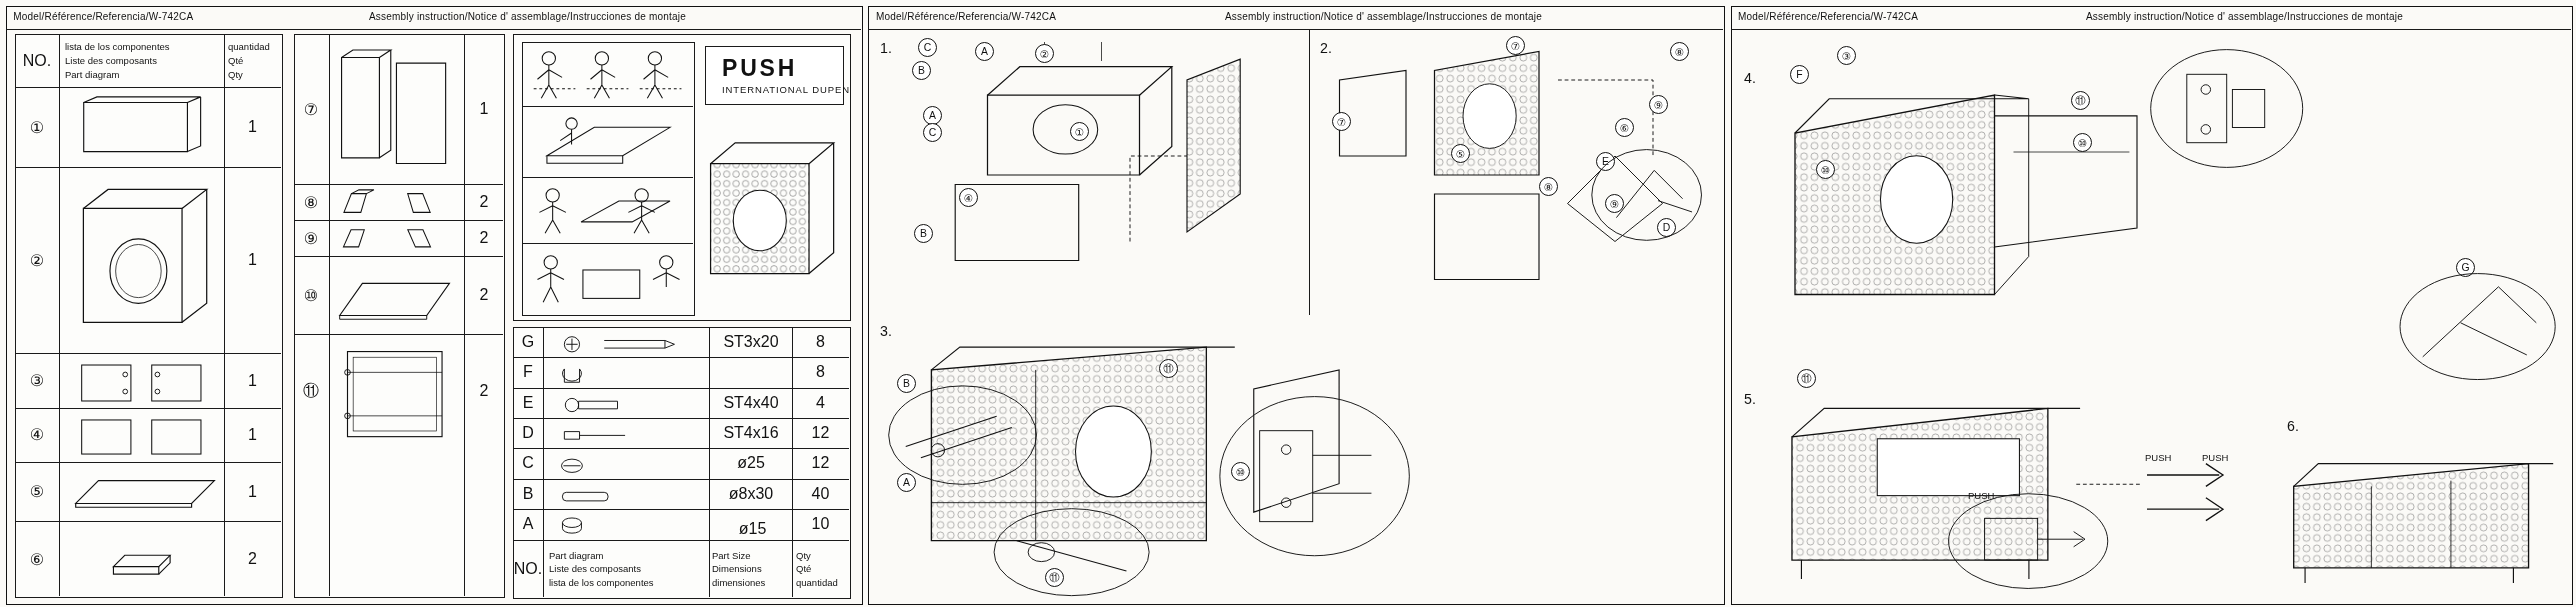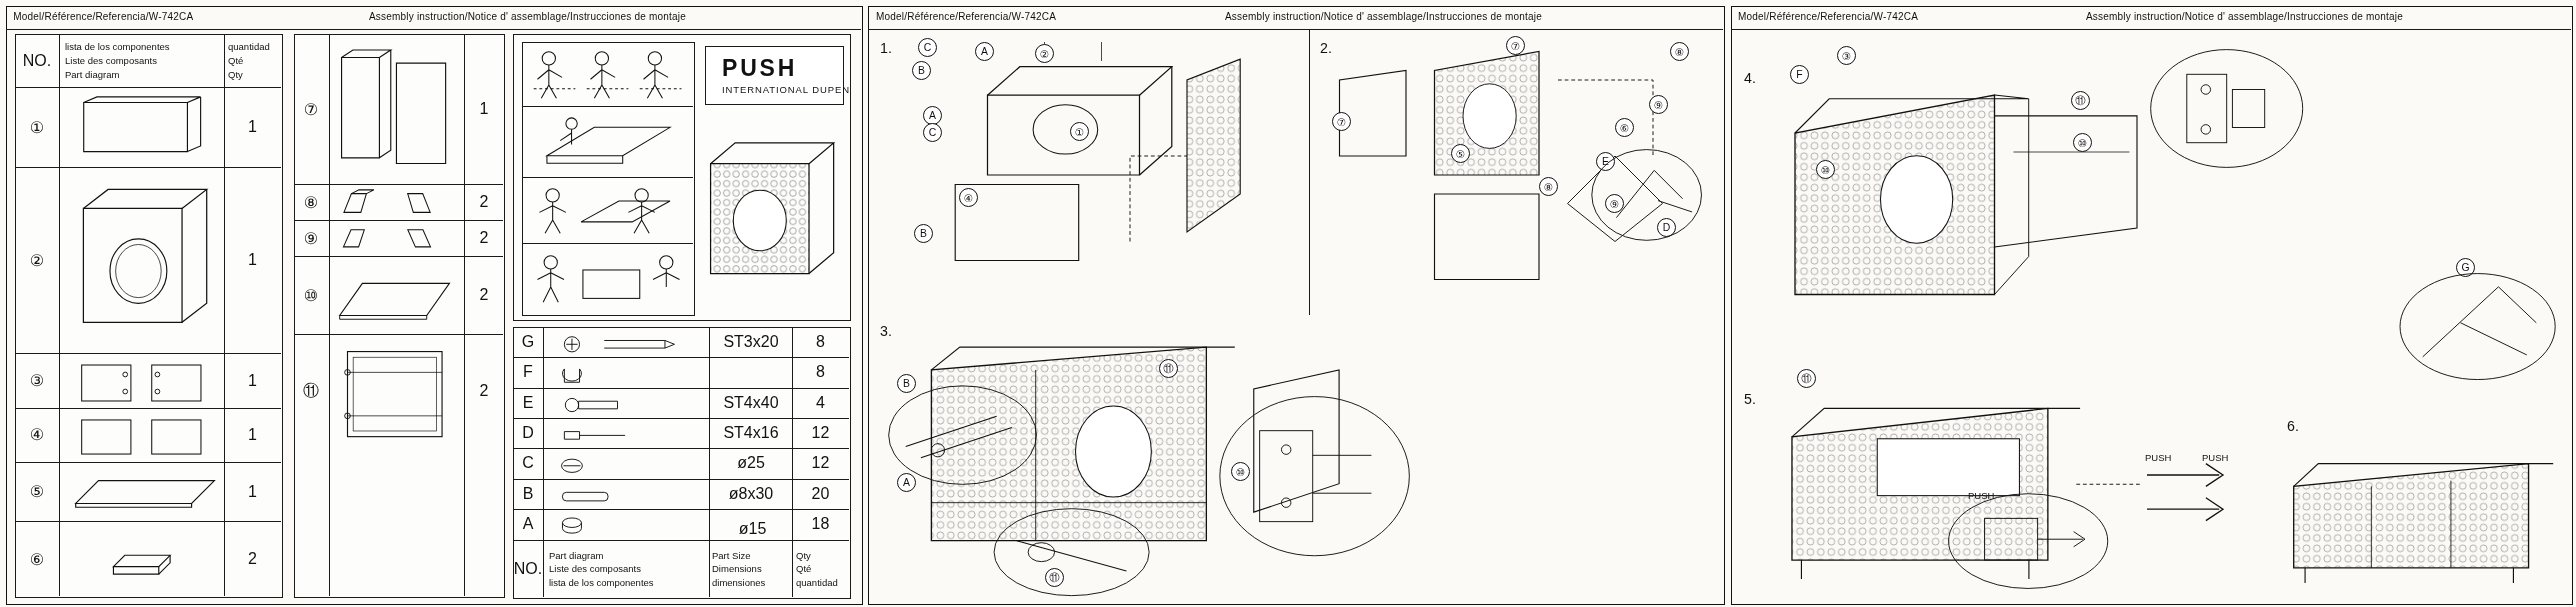--- a/index.html
+++ b/index.html
@@ -236,24 +236,24 @@
   <div class="cell" style="left:709px;top:388px;width:84px;height:30px;">ST4x40</div>
   <div class="cell" style="left:792px;top:388px;width:57px;height:30px;">4</div>
   <div class="cell" style="left:513px;top:418px;width:30px;height:30px;">D</div>
   <div class="cell" style="left:709px;top:418px;width:84px;height:30px;">ST4x16</div>
   <div class="cell" style="left:792px;top:418px;width:57px;height:30px;">12</div>
   <div class="cell" style="left:513px;top:448px;width:30px;height:30px;">C</div>
   <div class="cell" style="left:709px;top:448px;width:84px;height:30px;">ø25</div>
   <div class="cell" style="left:792px;top:448px;width:57px;height:30px;">12</div>
   <div class="cell" style="left:513px;top:479px;width:30px;height:30px;">B</div>
   <div class="cell" style="left:709px;top:479px;width:84px;height:30px;">ø8x30</div>
-  <div class="cell" style="left:792px;top:479px;width:57px;height:30px;">20</div>
+  <div class="cell" style="left:792px;top:479px;width:57px;height:30px;">40</div>
   <div class="cell" style="left:513px;top:509px;width:30px;height:30px;">A</div>
   <div class="cell" style="left:709px;top:514px;width:87px;height:30px;">ø15</div>
-  <div class="cell" style="left:792px;top:509px;width:57px;height:30px;">18</div>
+  <div class="cell" style="left:792px;top:509px;width:57px;height:30px;">10</div>
 
   <div class="cell" style="left:513px;top:540px;width:30px;height:57px;">NO.</div>
   <div class="txt tiny" style="left:549px;top:549px;line-height:1.4;">Part diagram
 Liste des composants
 lista de los componentes</div>
   <div class="txt tiny" style="left:712px;top:549px;line-height:1.4;">Part Size
 Dimensions
 dimensiones</div>
   <div class="txt tiny" style="left:796px;top:549px;line-height:1.4;">Qty
 Qté

